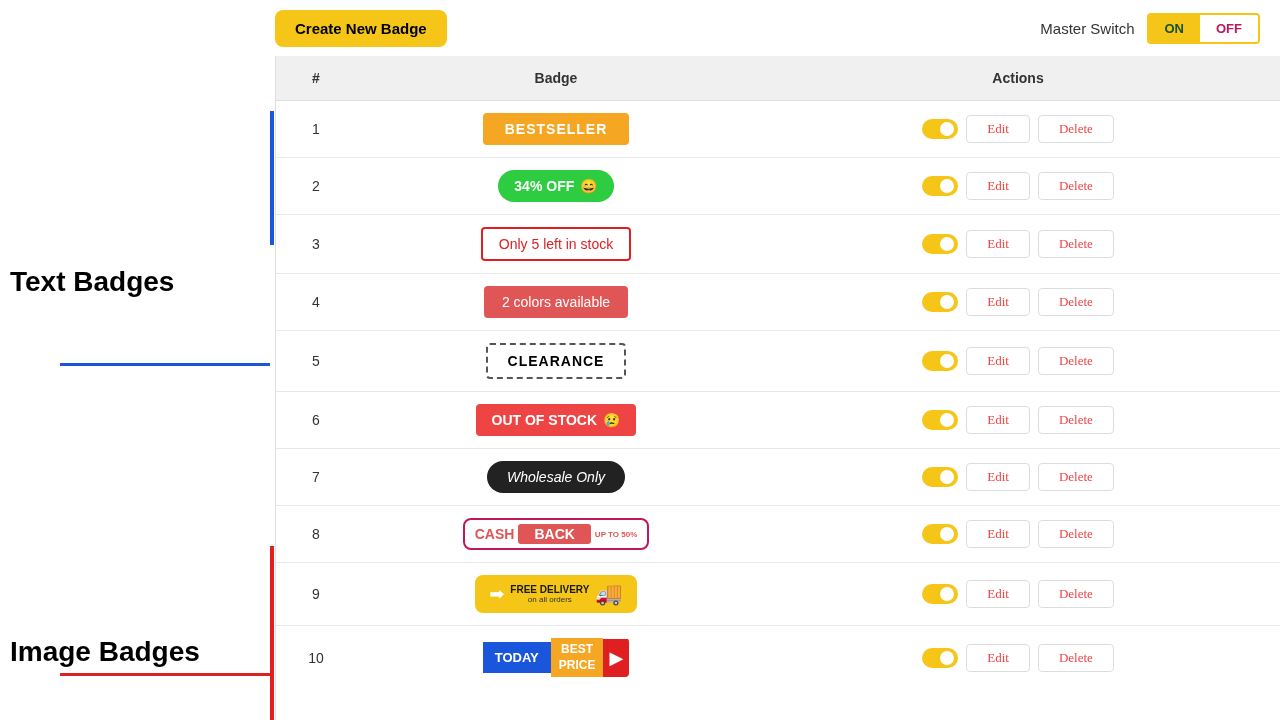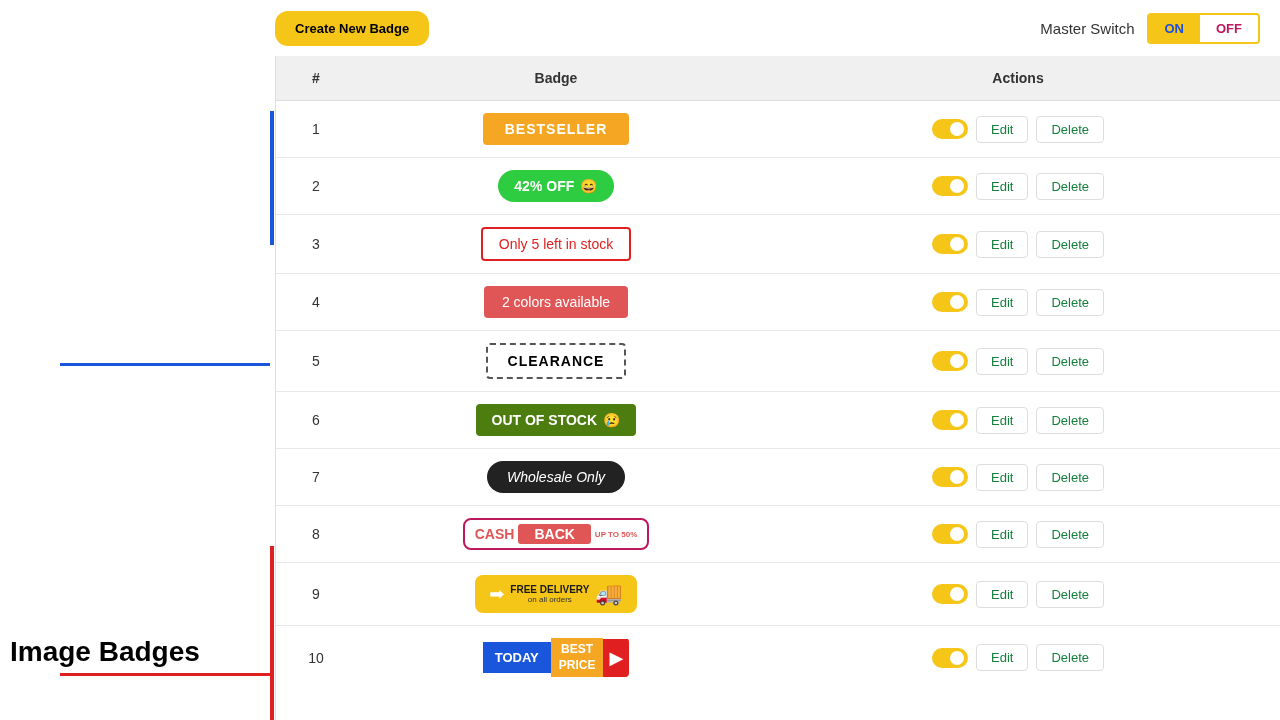--- a/index.html
+++ b/index.html
@@ -28,24 +28,24 @@
       padding: 8px 20px 8px 275px;
       background: #fff;
       min-height: 56px;
     }
 
     .create-badge-btn {
       background: #f5c518;
       color: #000;
       border: none;
       padding: 10px 20px;
-      font-size: 13px;
+      font-size: 15px;
       font-weight: bold;
       cursor: pointer;
-      border-radius: 13px;
+      border-radius: 8px;
     }
 
     .master-switch-area {
       display: flex;
       align-items: center;
       gap: 12px;
     }
 
     .master-switch-label {
       font-size: 15px;
@@ -62,21 +62,21 @@
     .toggle-btn {
       padding: 6px 16px;
       font-size: 13px;
       font-weight: bold;
       border: none;
       cursor: pointer;
     }
 
     .toggle-btn.active-on {
       background: #f5c518;
-      color: #1d4ed8;
+      color: #14532d;
     }
 
     .toggle-btn.inactive-off {
       background: #fff;
       color: #be185d;
     }
 
     
     .main-content {
       display: flex;
@@ -244,21 +244,21 @@
       border-radius: 4px;
       font-size: 14px;
       font-weight: bold;
       letter-spacing: 1px;
       background: #fff;
     }
 
     .badge-outofstock {
       display: inline-flex;
       align-items: center;
-      background: #4d7c0f;
+      background: #ef4444;
       color: #fff;
       font-weight: bold;
       padding: 8px 16px;
       border-radius: 4px;
       font-size: 14px;
       gap: 6px;
     }
 
     .badge-wholesale {
       display: inline-block;
@@ -385,26 +385,27 @@
       height: 14px;
       background: #fff;
       border-radius: 50%;
       top: 3px;
       right: 4px;
     }
 
     .action-btn {
       background: #fff;
       border: 1px solid #ddd;
-      padding: 5px 14px;
+      padding: 5px 20px;
       border-radius: 4px;
       cursor: pointer;
       font-size: 13px;
-      color: #15803d;
+      color: #ef4444;
       margin-left: 4px;
+      font-family: Liberation Serif, serif;
     }
 
     .actions-cell {
       display: flex;
       align-items: center;
       justify-content: center;
       gap: 4px;
     }
   </style>
 </head>
@@ -419,20 +420,21 @@
       <div class="toggle-buttons">
         <button class="toggle-btn active-on">ON</button>
         <button class="toggle-btn inactive-off">OFF</button>
       </div>
     </div>
   </div>
 
   <div class="main-content">
 
     <div class="left-labels">
+      <div class="text-badges-label">Text Badges</div>
       <div class="blue-vertical-line"></div>
       <div class="blue-horizontal-line"></div>
 
       <div class="image-badges-label">Image Badges</div>
       <div class="red-vertical-line"></div>
       <div class="red-horizontal-line"></div>
     </div>
 
     <div class="table-area">
       <table>
@@ -456,21 +458,21 @@
                 <button class="action-btn">Edit</button>
                 <button class="action-btn">Delete</button>
               </div>
             </td>
           </tr>
 
           <tr>
             <td>2</td>
             <td>
               <span class="badge-10off">
-                <span>42% OFF</span>
+                <span>34% OFF</span>
                 <span>😄</span>
               </span>
             </td>
             <td>
               <div class="actions-cell">
                 <button class="mini-toggle"></button>
                 <button class="action-btn">Edit</button>
                 <button class="action-btn">Delete</button>
               </div>
             </td>

